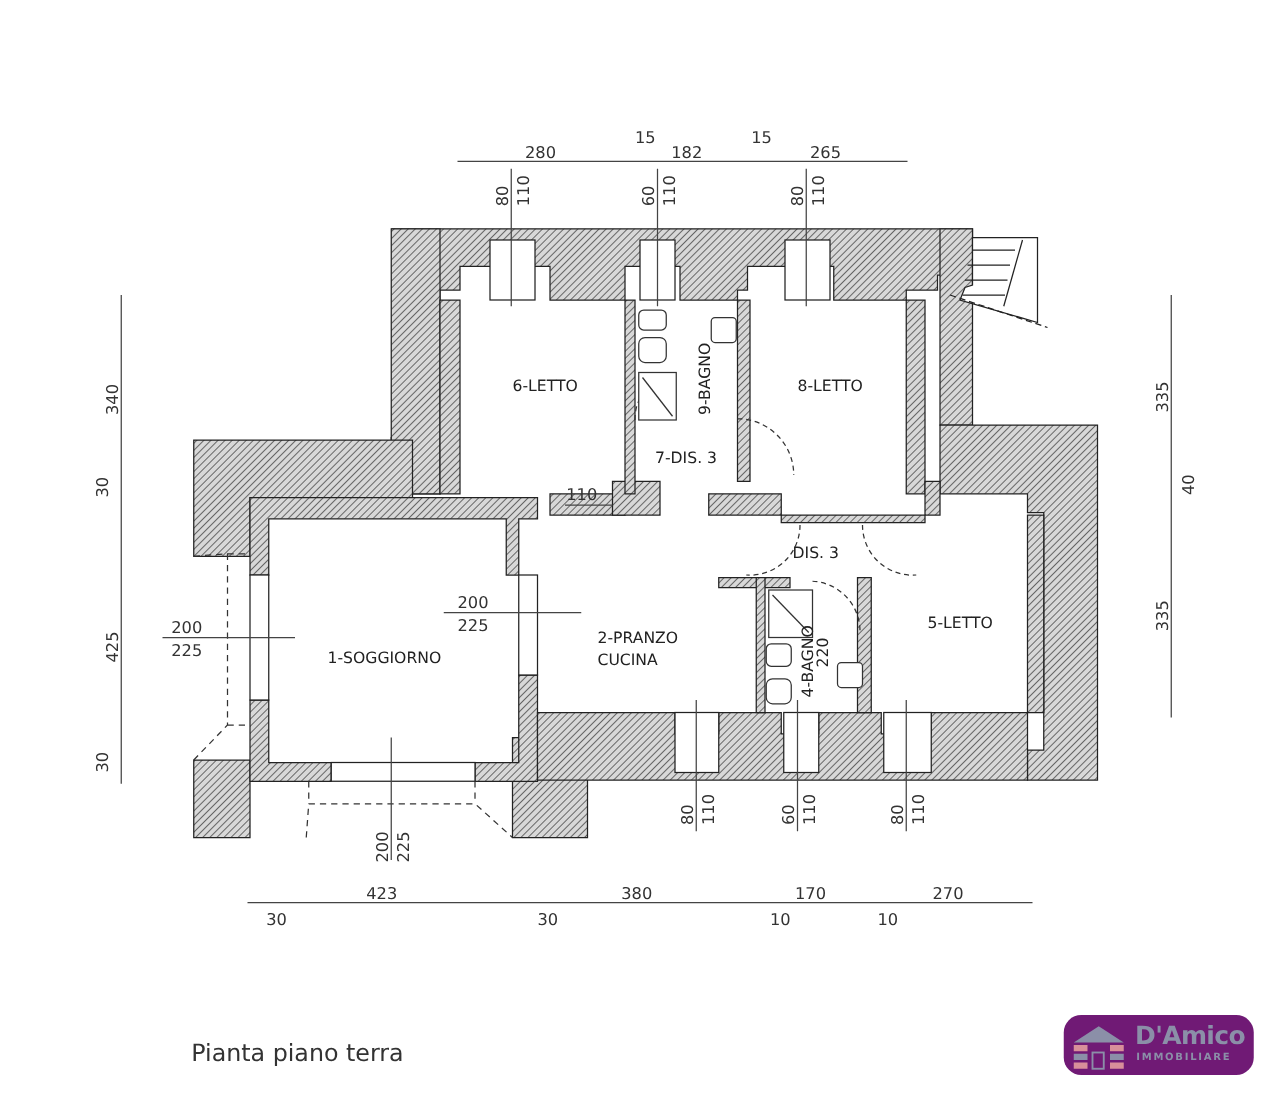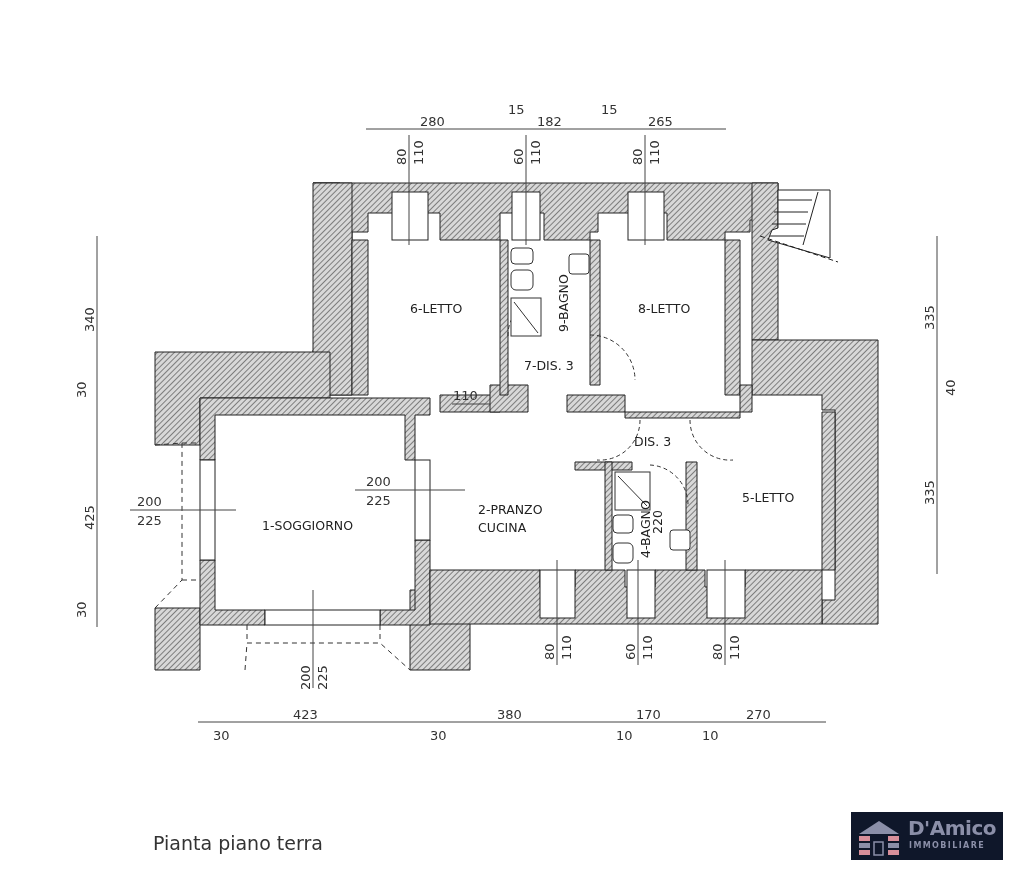--- a/index.html
+++ b/index.html
@@ -1,21 +1,21 @@
 <!DOCTYPE html>
 <html><head>
 <meta charset="utf-8">
 <style>
   html, body { margin: 0; padding: 0; background: #ffffff; }
   body { width: 1024px; height: 882px; position: relative; overflow: hidden; font-family: "DejaVu Sans", sans-serif; }
   svg { position: absolute; left: 0; top: 0; }
   .dim { font-family: "DejaVu Sans", sans-serif; font-size: 13px; fill: #333; }
   .room { font-family: "DejaVu Sans", sans-serif; font-size: 12.5px; fill: #222; }
   .caption { position: absolute; left: 153px; top: 832px; font-family: "DejaVu Sans", sans-serif; font-size: 19px; color: #333; }
-  .logo { position: absolute; left: 851px; top: 812px; width: 152px; height: 48px; background: #0f172a; }
+  .logo { position: absolute; left: 851px; top: 812px; width: 152px; height: 48px; background: #701a75; border-radius: 14px; }
   .logo-name { position: absolute; left: 57px; top: 4px; font-family: "DejaVu Sans", sans-serif; font-weight: bold; font-size: 20px; color: #8b8fa8; letter-spacing: -0.5px; }
   .logo-sub { position: absolute; left: 58px; top: 29px; font-family: "DejaVu Sans", sans-serif; font-weight: bold; font-size: 8px; color: #8b8fa8; letter-spacing: 1.4px; }
 </style>
 </head>
 <body>
 
 <svg width="1024" height="882" viewBox="0 0 1024 882">
   <defs>
     <pattern id="hatch" patternUnits="userSpaceOnUse" width="4" height="4" patternTransform="rotate(45)">
       <rect width="4" height="4" fill="#d8d8d8"></rect>

